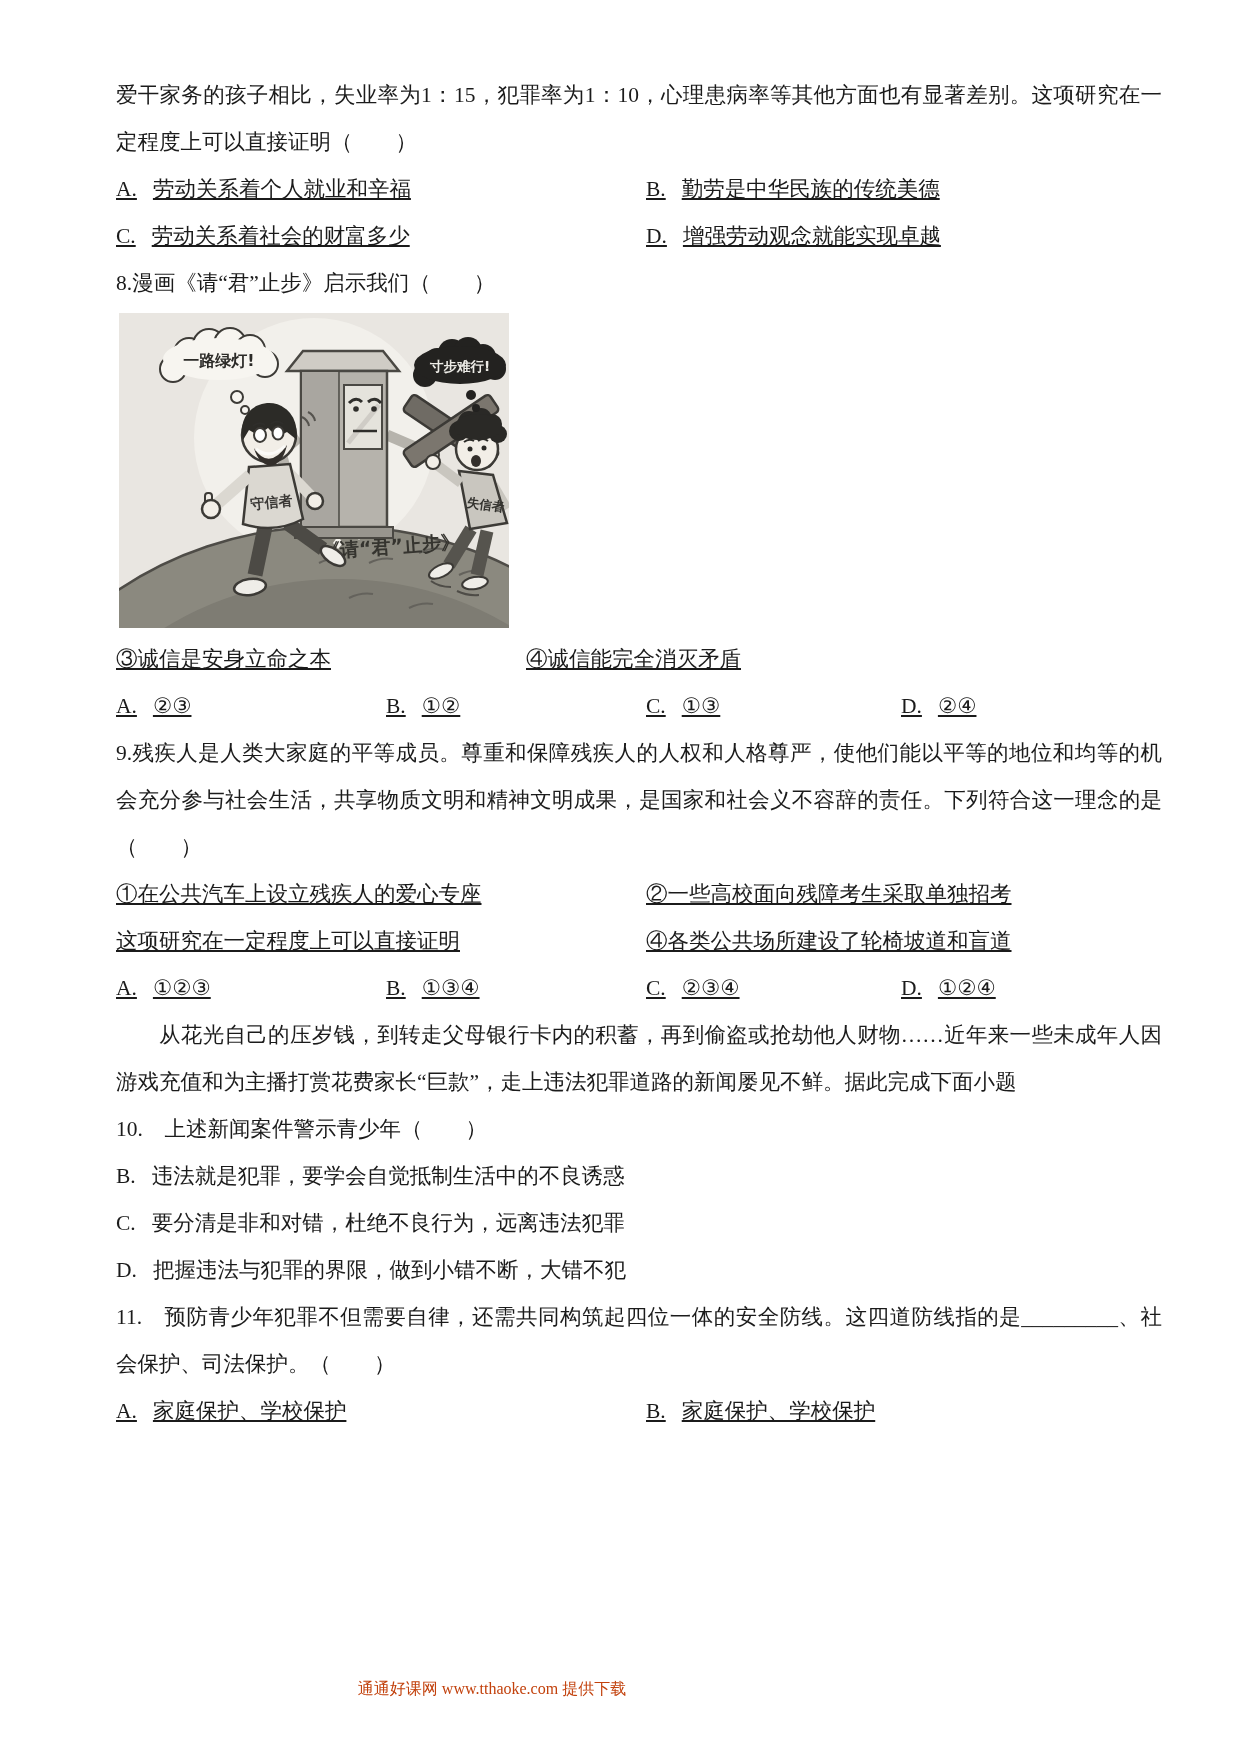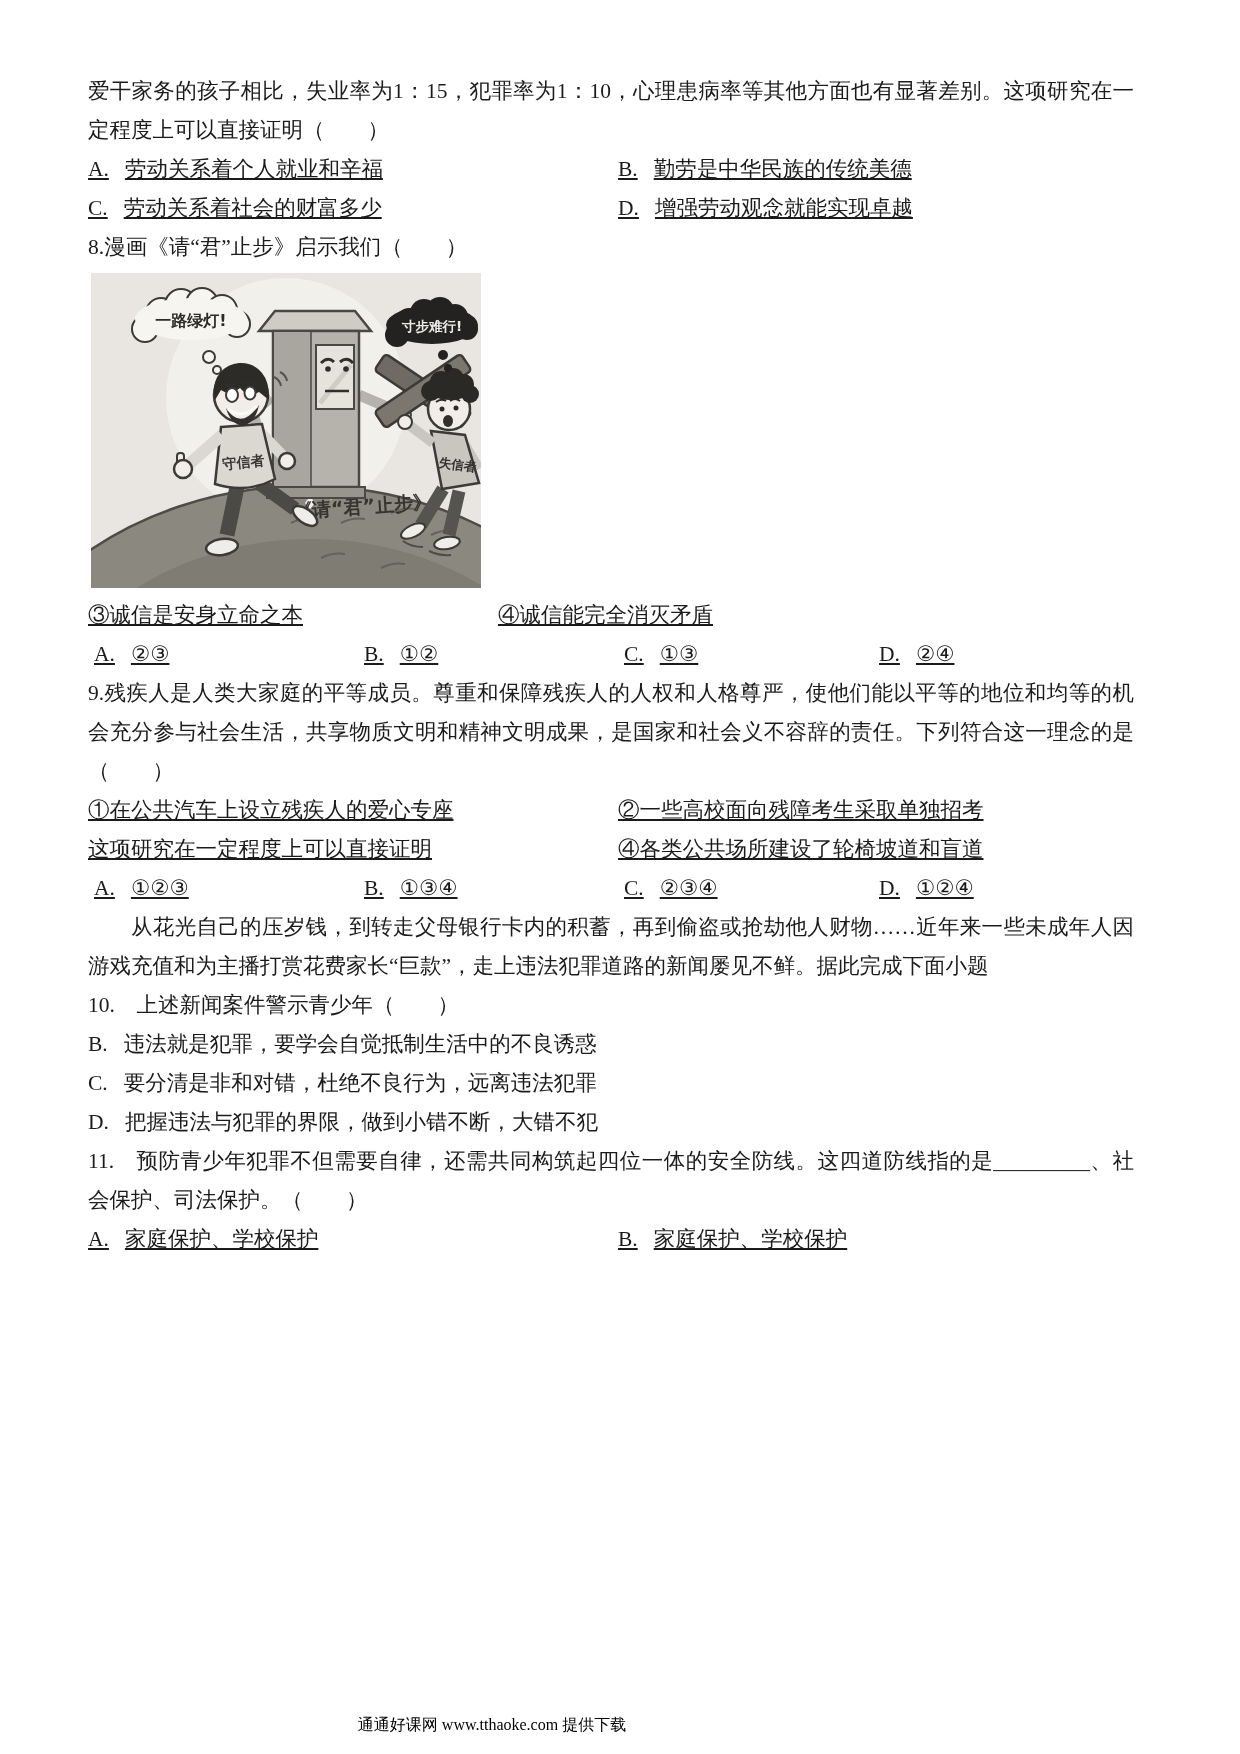--- a/index.html
+++ b/index.html
@@ -2,36 +2,36 @@
 <html><head>
 <meta charset="utf-8">
 <style>
   html,body{margin:0;padding:0;}
   body{
     width:1240px;height:1754px;position:relative;background:#ffffff;
     font-family:"Liberation Serif","DejaVu Serif",serif;color:#1b1b1b;
   }
   .page{position:absolute;inset:0;overflow:hidden;}
   .content{
-    position:absolute;left:88px;top:72px;width:1046px;
-    font-size:21.5px;line-height:39px;
+    position:absolute;left:116px;top:72px;width:1046px;
+    font-size:21.5px;line-height:47px;
   }
   .para{margin:0;text-align:justify;}
   .indent{text-indent:2em;}
   .row{display:grid;text-decoration:underline;}
   .g530{grid-template-columns:530px 1fr;}
   .g410{grid-template-columns:410px 1fr;}
-  .g4{grid-template-columns:270px 260px 255px 1fr;margin-left:6px;}
+  .g4{grid-template-columns:270px 260px 255px 1fr;}
   .opt{white-space:nowrap;}
   .lab{margin-right:16px;}
   .cartoon{width:390px;height:315px;margin:6px 0 8px 3px;}
   .cartoon svg{display:block;}
   .footer{
-    position:absolute;left:0;top:1712px;width:984px;text-align:center;
-    font-size:16px;line-height:26px;color:#000000;
+    position:absolute;left:0;top:1676px;width:984px;text-align:center;
+    font-size:16px;line-height:26px;color:#c2410c;
     font-family:"Liberation Serif","DejaVu Serif",serif;
   }
 </style>
 </head>
 <body>
 
 <div class="page">
   <div class="content">
 
     <p class="para">爱干家务的孩子相比，失业率为1：15，犯罪率为1：10，心理患病率等其他方面也有显著差别。这项研究在一定程度上可以直接证明（　　）</p>

